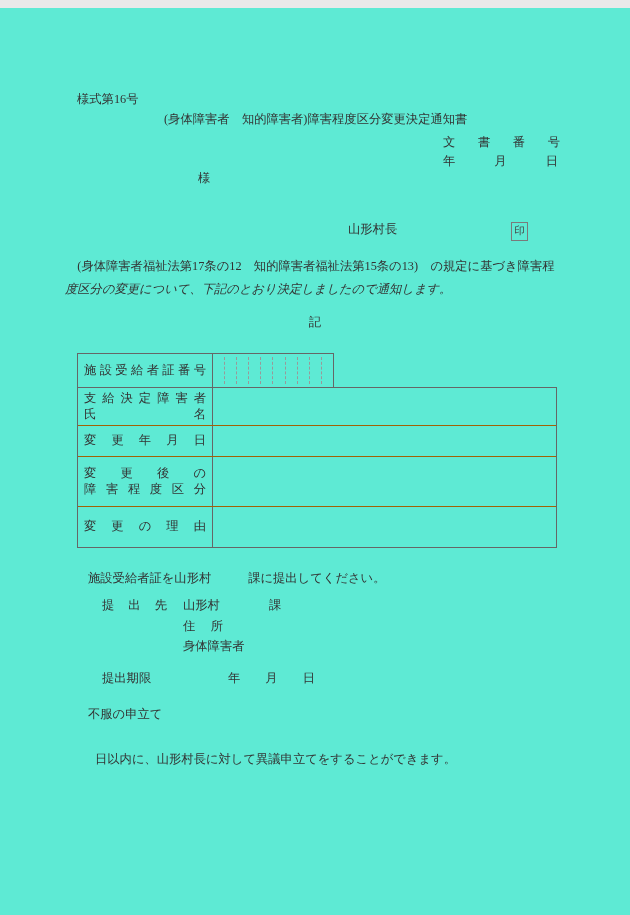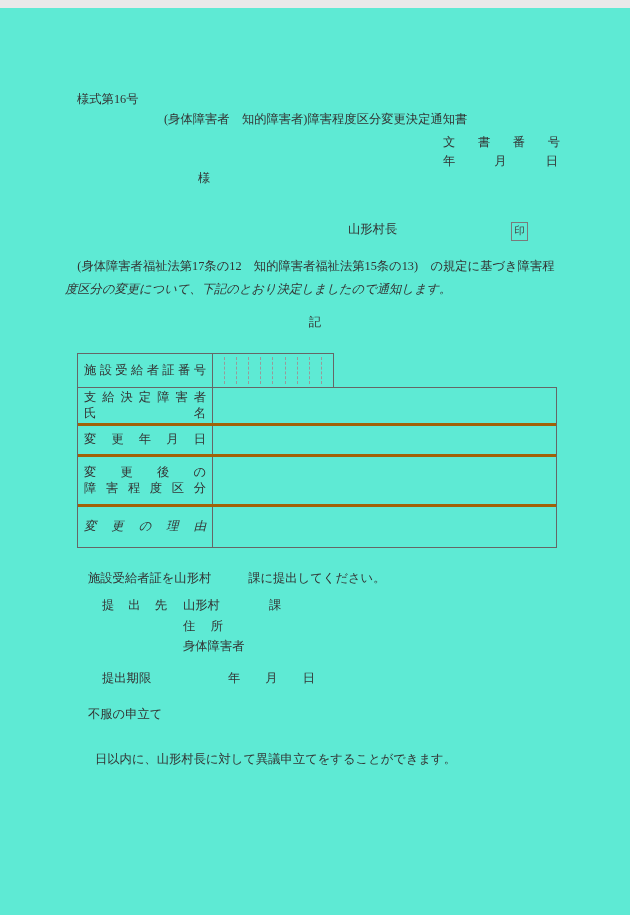--- a/index.html
+++ b/index.html
@@ -23,22 +23,22 @@
   
   .trow1{
     position:absolute;left:77px;top:345px;width:257px;height:34px;
     border:1px solid #666;border-bottom:none;box-sizing:border-box;
     display:flex;
   }
   .twide{
     position:absolute;left:77px;top:379px;width:480px;
     border:1px solid #666;box-sizing:border-box;
   }
-  .trow{display:flex;border-bottom:3px solid #a16207;box-sizing:border-box;}
-  .trow:last-child{border-bottom:none;font-style:italic;}
+  .trow{display:flex;border-bottom:1px solid #a16207;box-sizing:border-box;}
+  .trow:last-child{border-bottom:none;}
   .h-name{height:38px;}
   .h-date{height:31px;}
   .h-cat{height:50px;}
   .h-reason{height:40px;}
   .tlabel{
     width:135px;border-right:1px solid #666;box-sizing:border-box;
     padding:0 6px;display:flex;flex-direction:column;justify-content:center;
   }
   .jline{text-align:justify;text-align-last:justify;white-space:normal;line-height:15.5px;}
   .tvalue{flex:1;}

